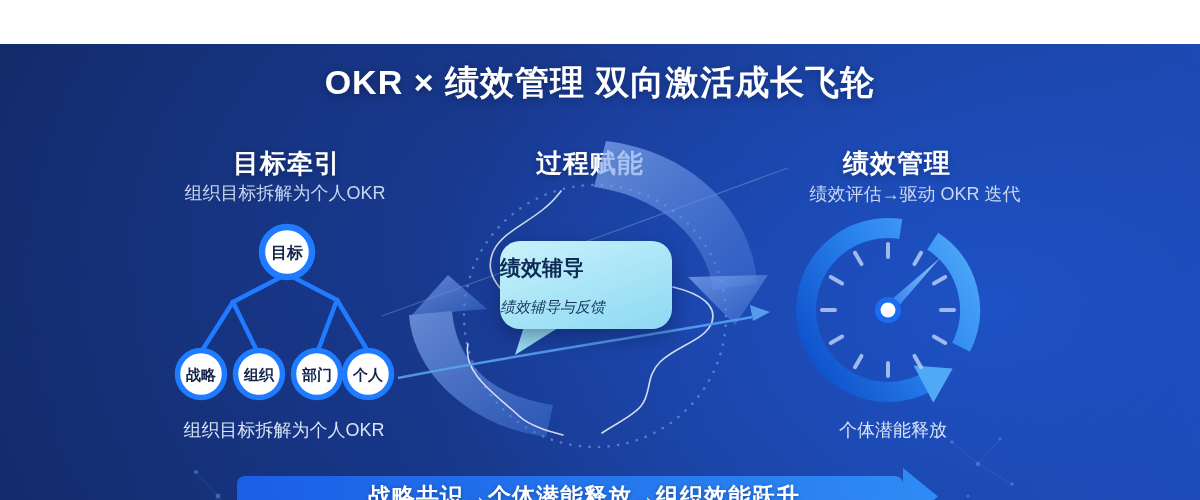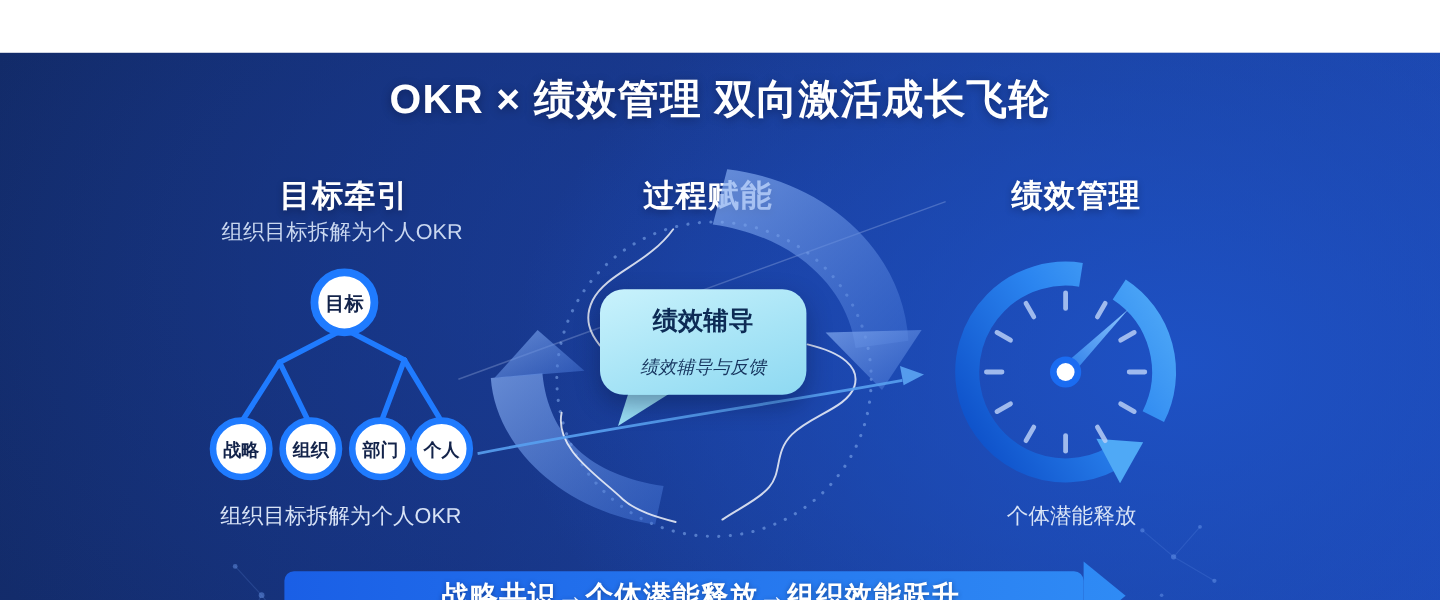--- a/index.html
+++ b/index.html
@@ -31,21 +31,21 @@
   .caption{
     position:absolute; transform:translateX(-50%);
     color:#d8e3f6; font-size:18px; white-space:nowrap;
   }
   .abs{position:absolute;}
   .bubble{
     position:absolute; left:500px; top:197px; width:172px; height:88px;
     border-radius:20px;
     background:linear-gradient(160deg,#c9f2fc 0%,#a7e4f6 55%,#8ed9f2 100%);
     box-shadow:0 8px 20px rgba(8,18,55,.38);
-    display:flex; flex-direction:column; align-items:center; justify-content:center; gap:21px;
+    display:flex; flex-direction:column; align-items:flex-start; justify-content:center; gap:21px;
     z-index:5;
   }
   .bubble-tail{
     position:absolute; left:515px; top:282px; width:46px; height:29px;
     background:#98ddf3; clip-path:polygon(20% 0, 100% 0, 0 100%);
     z-index:4;
   }
   .bubble-title{font-size:21px; font-weight:700; color:#0d2b55; line-height:1;}
   .bubble-text{font-size:15px; color:#16345e; line-height:1;font-style:italic;}
   .banner-text{
@@ -81,20 +81,21 @@
   </svg>
 
   <div class="title">OKR × 绩效管理 双向激活成长飞轮</div>
 
   <div class="col-heading" style="left:287px; top:102px;">目标牵引</div>
   <div class="col-sub" style="left:285px; top:137px;">组织目标拆解为个人OKR</div>
 
   <div class="col-heading" style="left:590px; top:102px;">过程赋能</div>
 
   <div class="col-heading" style="left:897px; top:102px;">绩效管理</div>
+  <div class="col-sub" style="left:915px; top:138px;">绩效评估→驱动 OKR 迭代</div>
 
   <svg class="abs" style="left:140px; top:170px;" width="300" height="200" viewBox="0 0 300 200">
     <g stroke="#1f7bff" stroke-width="4.5" stroke-linecap="round" fill="none">
       <path d="M147,60 L93,88"></path>
       <path d="M147,60 L197,86"></path>
       <path d="M93,88 L63,135"></path>
       <path d="M93,88 L116,135"></path>
       <path d="M197,86 L179,134"></path>
       <path d="M197,86 L226,134"></path>
     </g>

